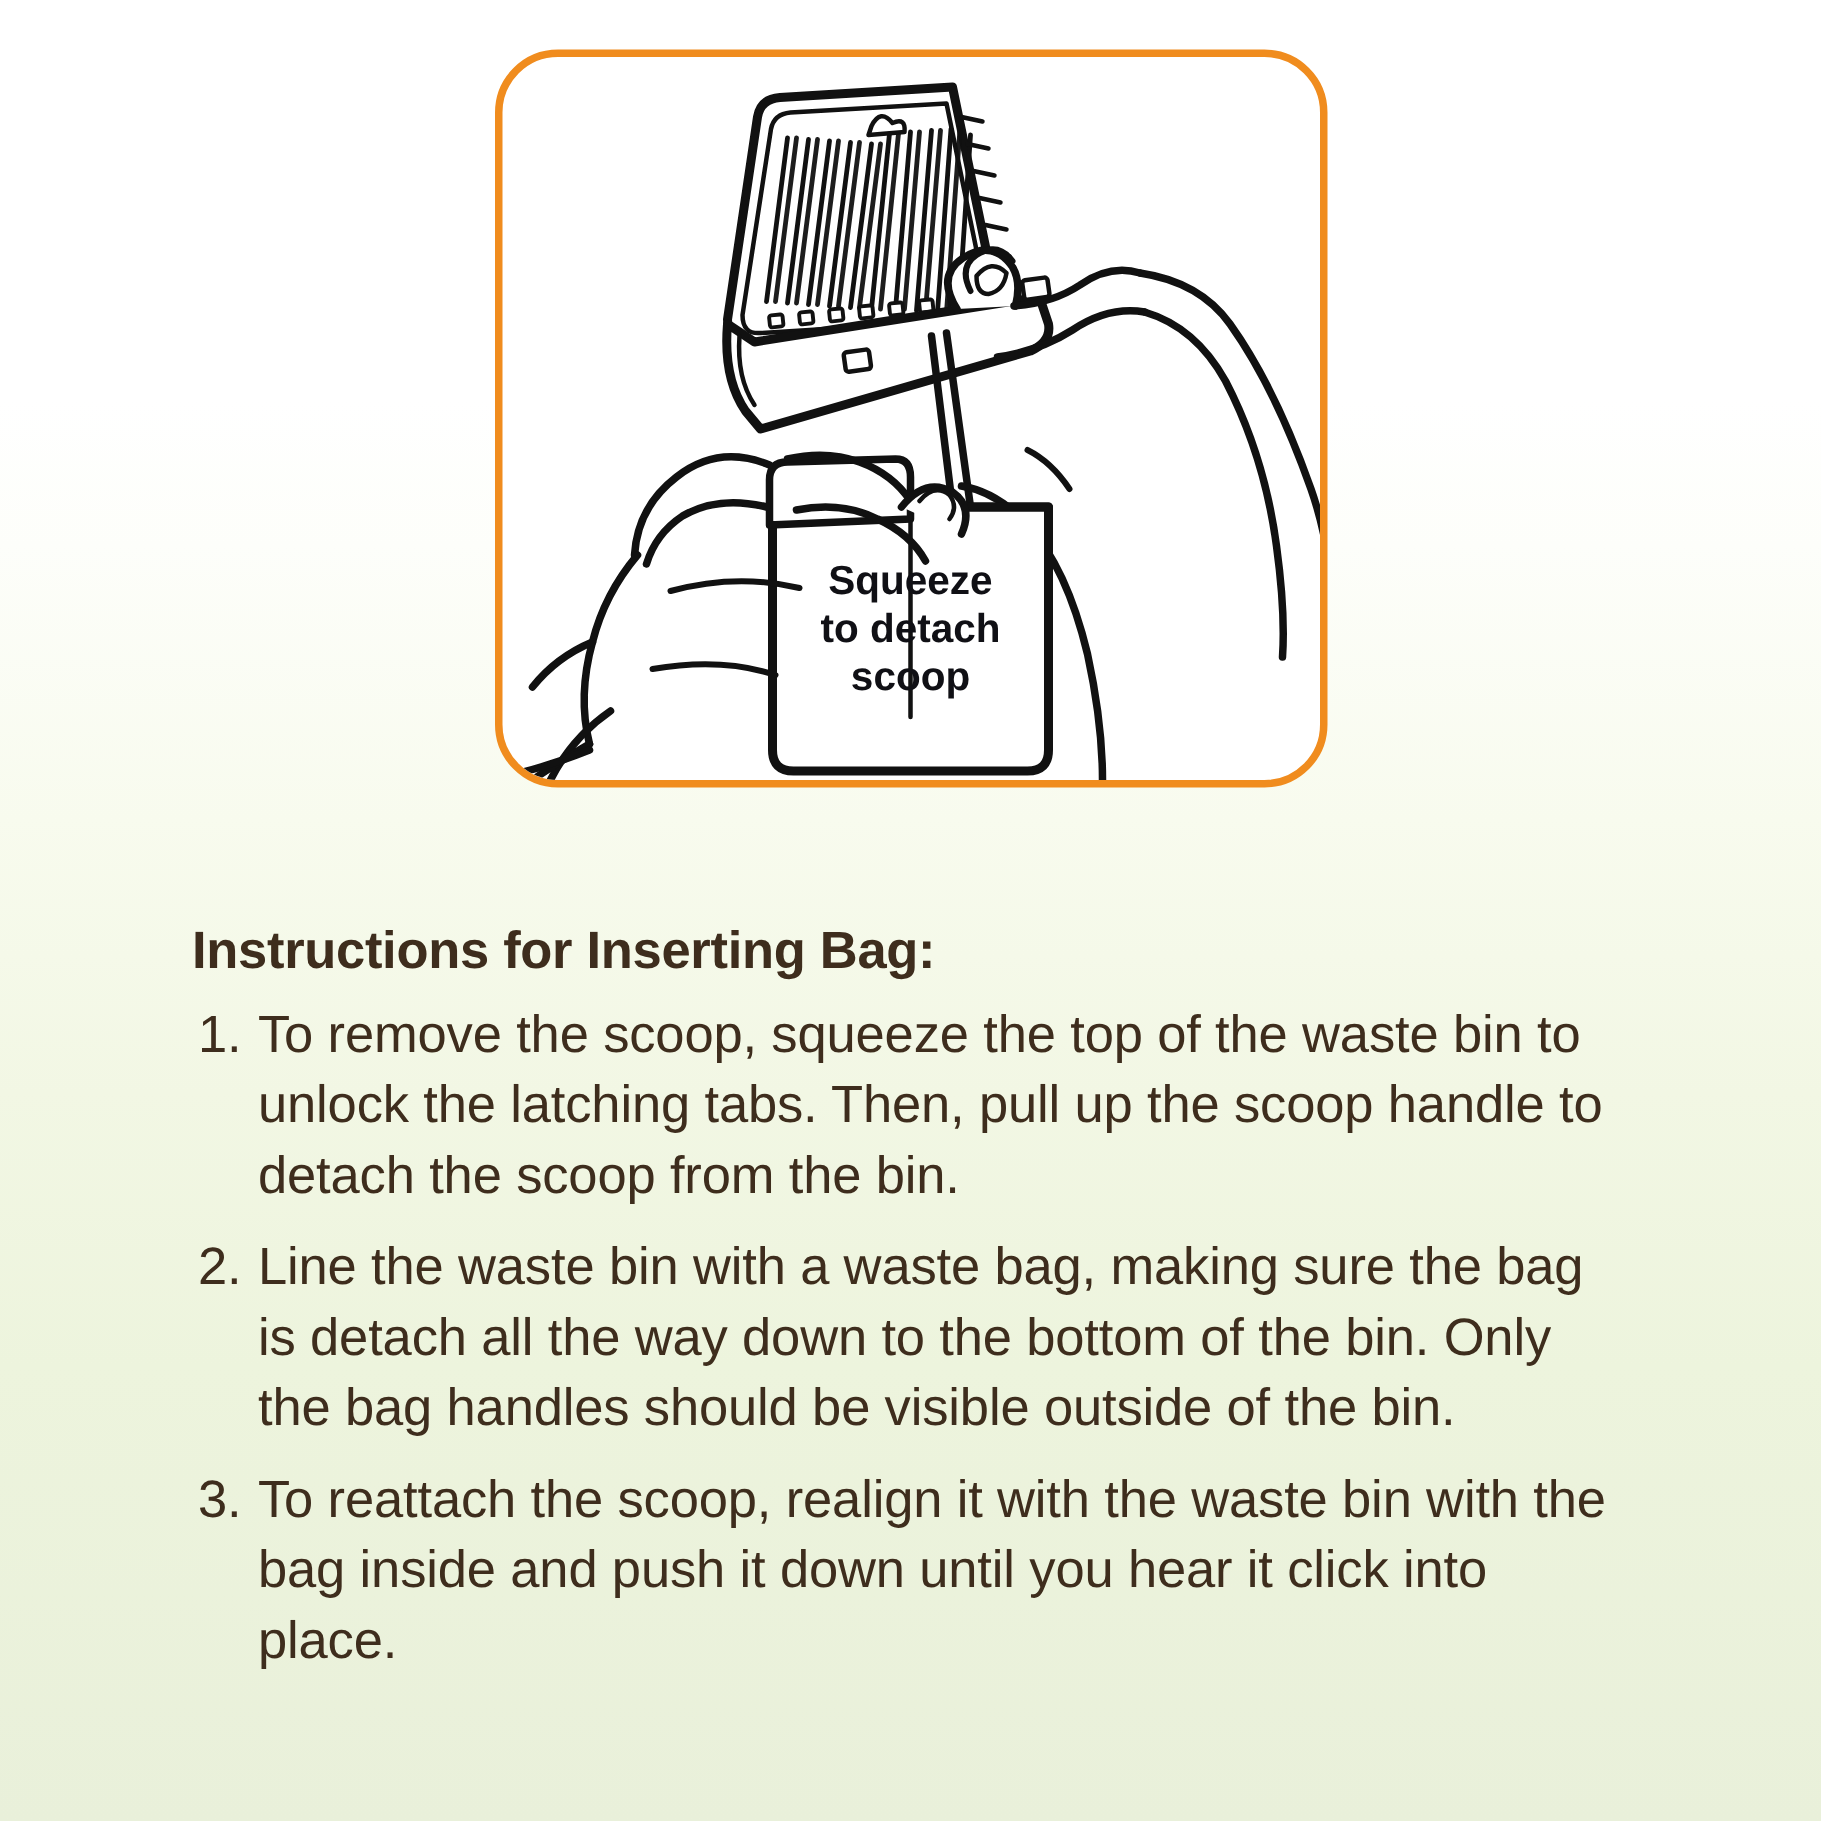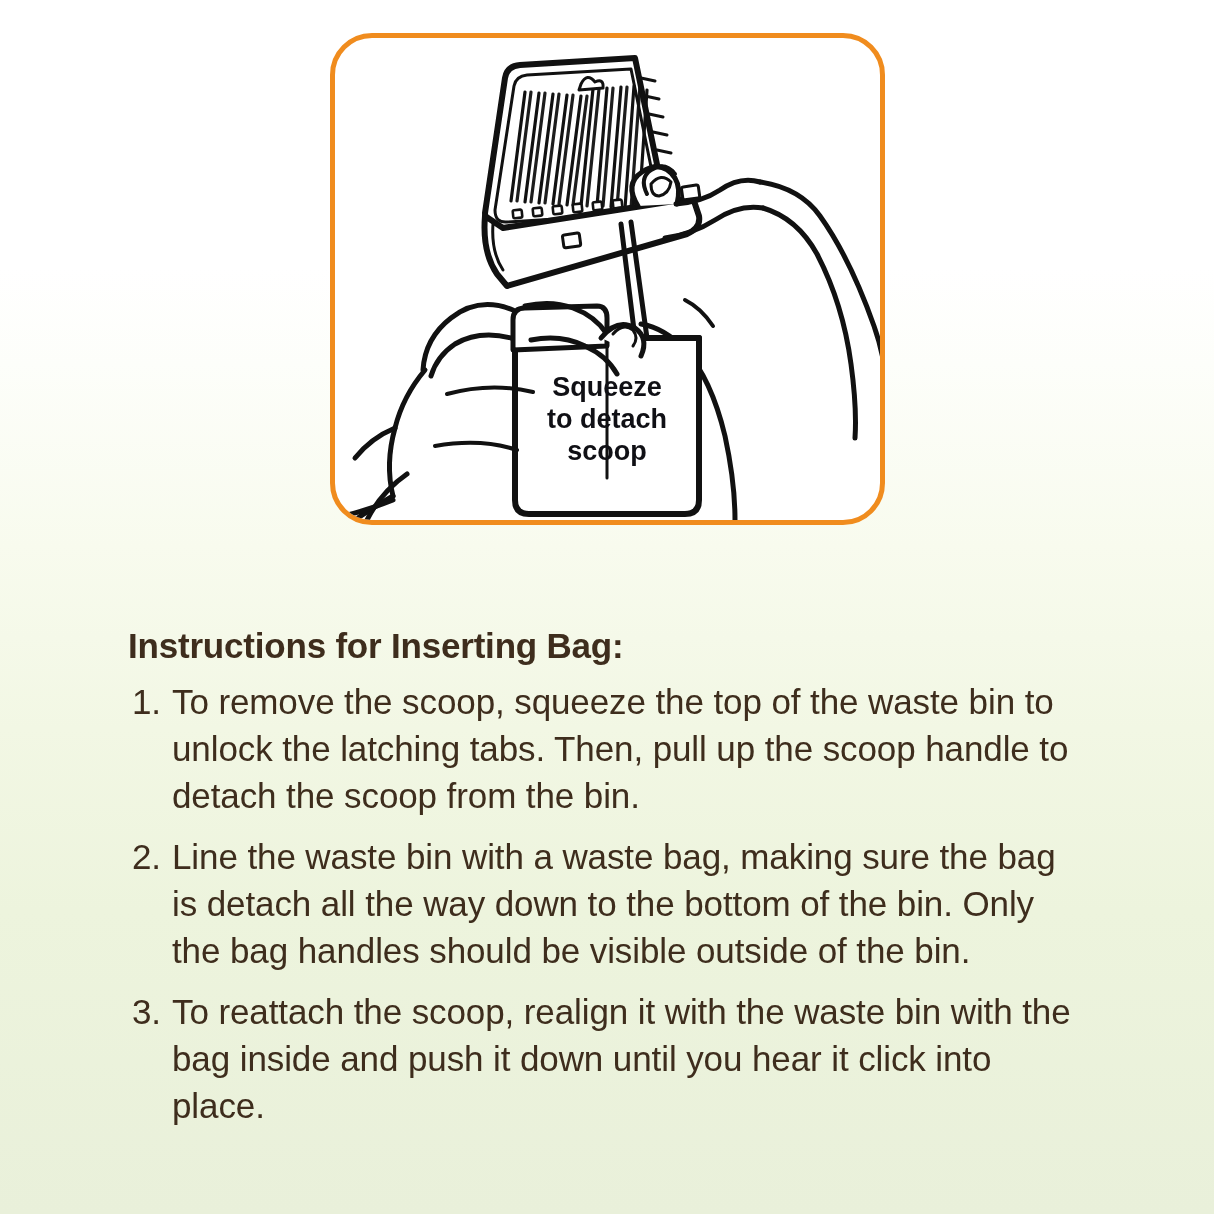--- a/index.html
+++ b/index.html
@@ -64,21 +64,21 @@
     width: 960px;
   }
 
   .heading {
     font-family: "Liberation Sans", sans-serif;
     font-weight: bold;
     font-size: 35px;
     line-height: 44px;
     color: #3E2D1D;
     letter-spacing: -0.2px;
-    margin: 12px 0 10px 0;
+    margin: 0 0 10px 0;
   }
 
   .steps {
     list-style: none;
     margin: 0;
     padding: 0;
   }
 
   .step {
     position: relative;

